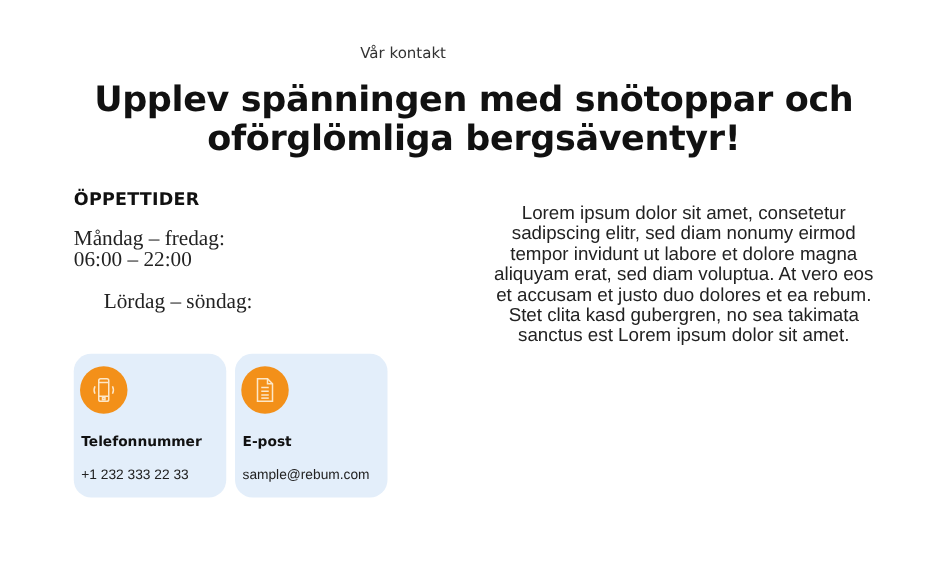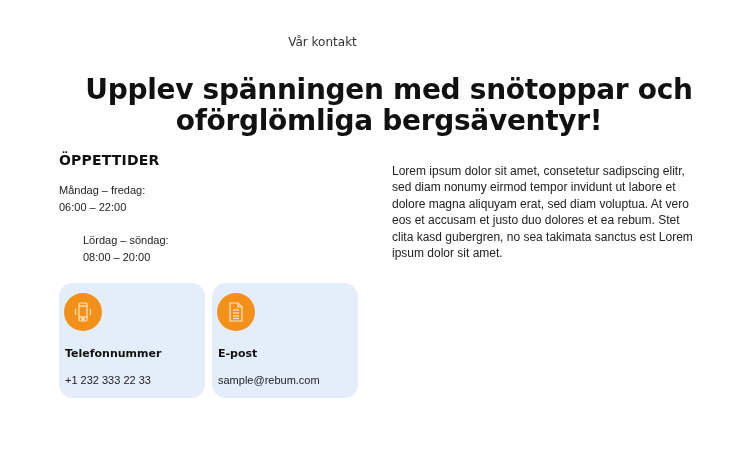--- a/index.html
+++ b/index.html
@@ -7,36 +7,36 @@
     width: 750px; height: 452px; background: #ffffff; overflow: hidden;
     font-family: "Liberation Sans", sans-serif; color: #111111; position: relative;
   }
   .eyebrow {
     position: absolute; left: 0; top: 35px; width: 645px; text-align: center;
     font-size: 12px; color: #333333; font-family: "DejaVu Sans", sans-serif;
   }
   .title {
     position: absolute; left: 40px; top: 60px; width: 670px; text-align: center;
     font-size: 28px; line-height: 31px; font-weight: bold; color: #111111;
-    font-family: "DejaVu Sans", sans-serif; letter-spacing: -0.3px; margin: 14px;
+    font-family: "DejaVu Sans", sans-serif; letter-spacing: -0.3px; margin: 4px;
   }
   .col-left { position: absolute; left: 59px; top: 152px; width: 300px; }
   .col-right { position: absolute; left: 392px; top: 150px; width: 310px; }
   h3.section {
     margin: 0; font-size: 14px; font-weight: bold; font-family: "DejaVu Sans", sans-serif;
     color: #111111; letter-spacing: 0.2px;
   }
-  .hours-block { margin-top: 14px; font-size: 11px; line-height: 17px; color: #222222; }
+  .hours-block { margin-top: 14px; font-size: 17px; line-height: 17px; color: #222222; font-family: Liberation Serif, serif; }
   .hours-block + .hours-block { margin-top: 16px; margin-left: 24px; }
   .mission-text {
-    margin-top: 13px; font-size: 12px; line-height: 16.4px; color: #222222;
+    margin-top: 13px; font-size: 15px; line-height: 16.4px; color: #222222; text-align: center;
   }
   .cards { position: absolute; left: 59px; top: 283px; display: flex; gap: 7px; }
   .card {
-    width: 146px; height: 115px; background: #e3eefa; border-radius: 14px;
+    width: 122px; height: 115px; background: #e3eefa; border-radius: 14px;
     position: relative;
   }
   .icon-circle {
     position: absolute; left: 5px; top: 10px; width: 38px; height: 38px; border-radius: 50%;
     background: #f39019; display: flex; align-items: center; justify-content: center;
   }
   .card-label {
     position: absolute; left: 6px; top: 64px; font-size: 11px; font-weight: bold;
     font-family: "DejaVu Sans", sans-serif; color: #111111;
   }
@@ -51,21 +51,20 @@
 <h1 class="title">Upplev spänningen med snötoppar och oförglömliga bergsäventyr!</h1>
 
 <div class="col-left">
   <h3 class="section">ÖPPETTIDER</h3>
   <div class="hours-block">
     <div>Måndag – fredag:</div>
     <div>06:00 – 22:00</div>
   </div>
   <div class="hours-block">
     <div>Lördag – söndag:</div>
-    <div>08:00 – 20:00</div>
   </div>
 </div>
 
 <div class="col-right">
   <div class="mission-text">Lorem ipsum dolor sit amet, consetetur sadipscing elitr, sed diam nonumy eirmod tempor invidunt ut labore et dolore magna aliquyam erat, sed diam voluptua. At vero eos et accusam et justo duo dolores et ea rebum. Stet clita kasd gubergren, no sea takimata sanctus est Lorem ipsum dolor sit amet.</div>
 </div>
 
 <div class="cards">
   <div class="card">
     <div class="icon-circle">

